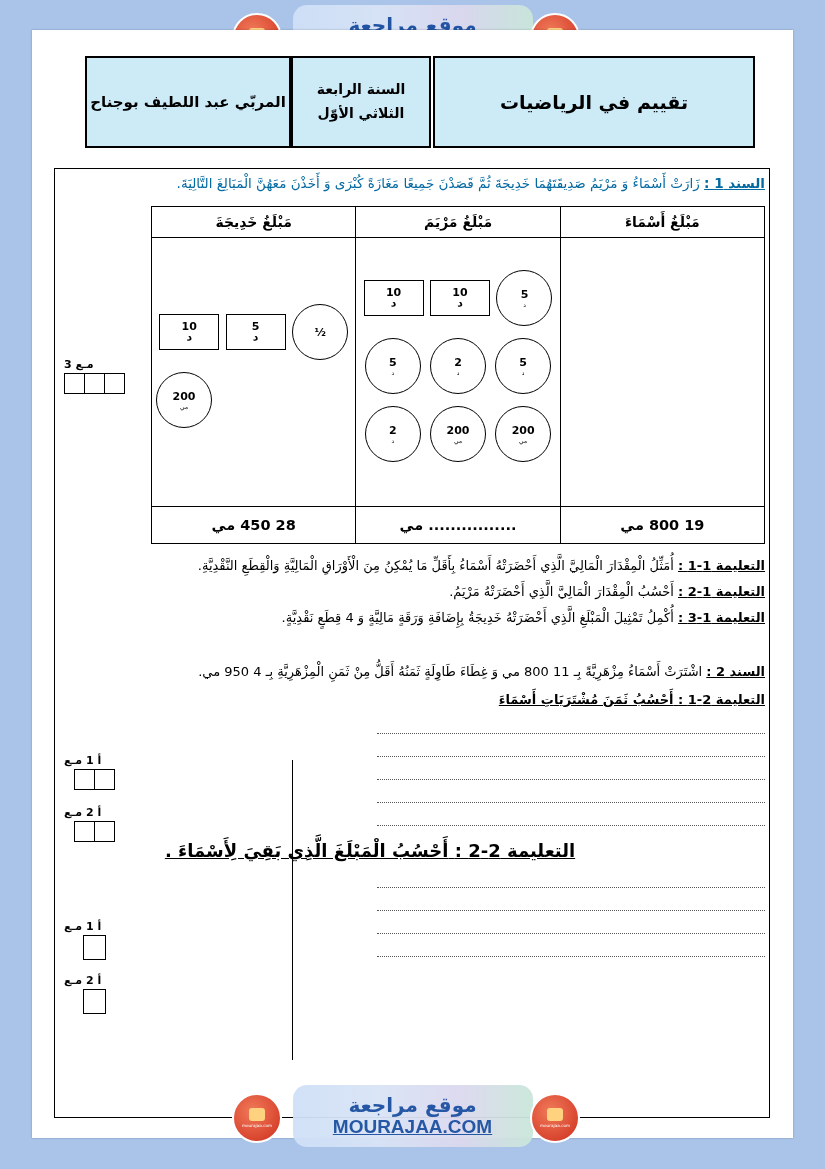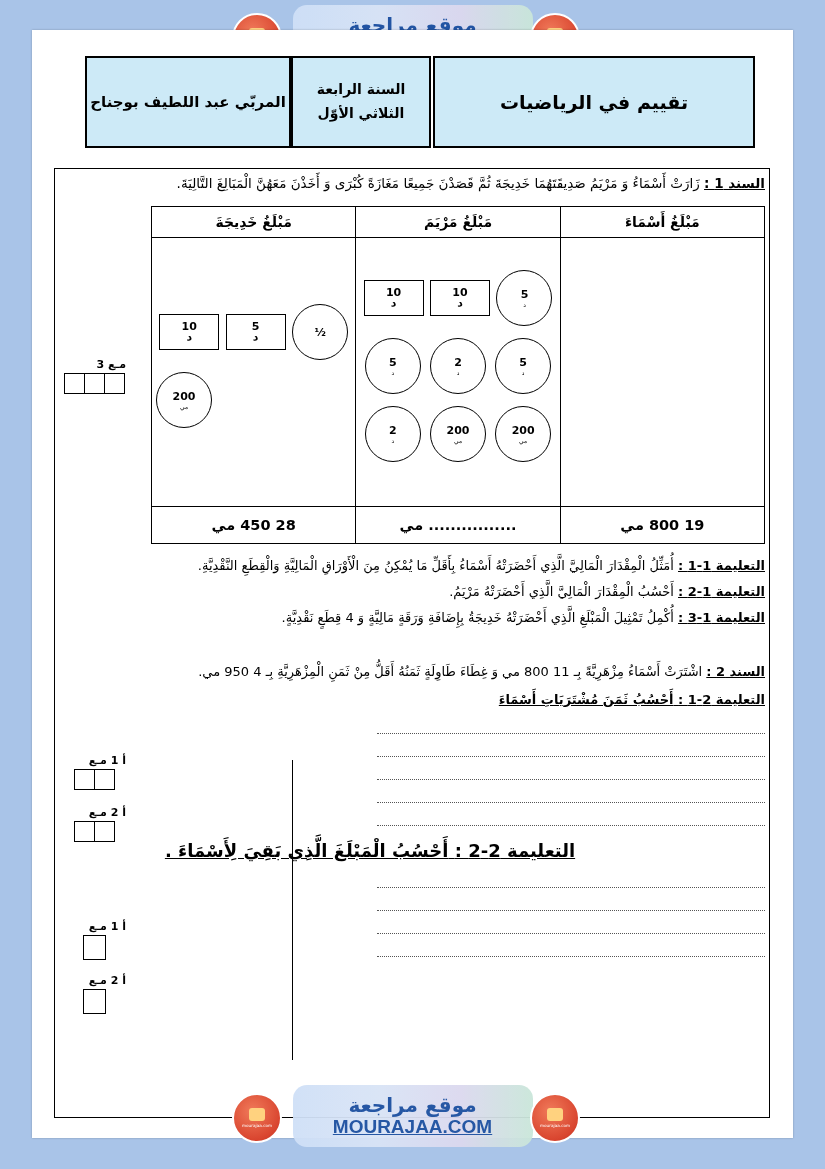--- a/index.html
+++ b/index.html
@@ -147,21 +147,21 @@
     right: 28px;
     width: 640px;
     text-align: right;
     direction: rtl;
   }
 
   .sanad {
     font-family: "DejaVu Sans", sans-serif;
     font-size: 13.5px;
     line-height: 1.65;
-    color: #000000;
+    color: #0369a1;
   }
   .lbl {
     font-weight: bold;
     text-decoration: underline;
   }
 
   
   .money-table {
     margin: 12px 0 0 0;
     width: 614px;
@@ -268,21 +268,21 @@
     background: #000;
   }
 
   
   .mark {
     position: absolute;
     left: 32px;
     width: 62px;
     font-family: "DejaVu Sans", sans-serif;
     font-size: 11px;
-    text-align: right;
+    text-align: left;
   }
   .mark .cap { font-weight: bold; margin-bottom: 2px; }
   .mark .boxes { display: flex; justify-content: center; }
   .mark .boxes span {
     width: 21px; height: 21px;
     border: 1.3px solid #000;
     display: block;
     box-sizing: border-box;
     margin-left: -1.3px;
   }

